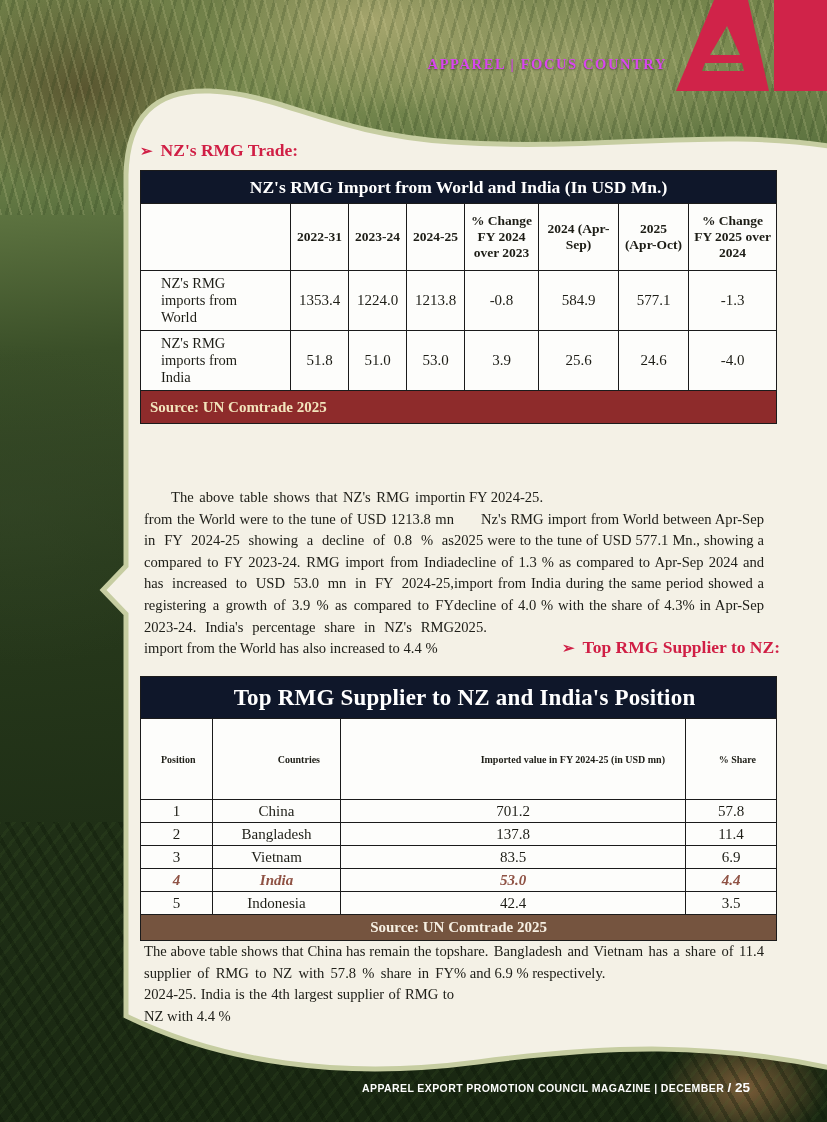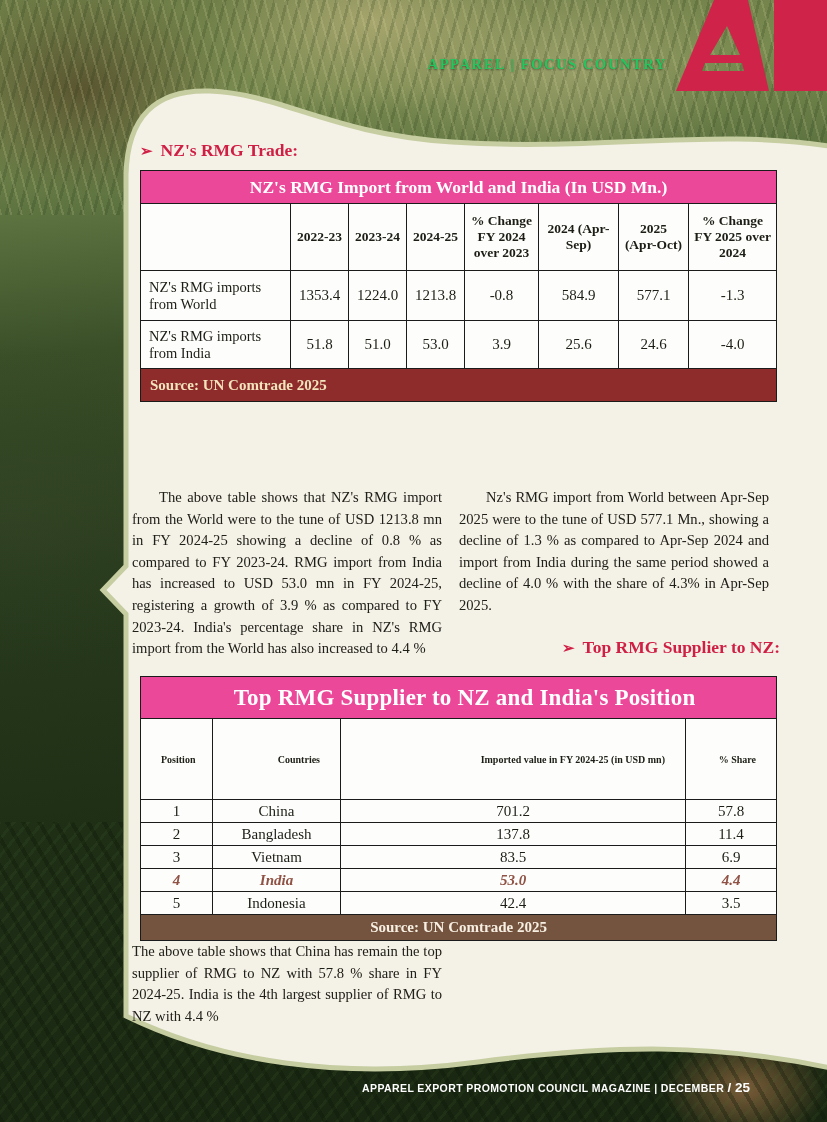--- a/index.html
+++ b/index.html
@@ -30,60 +30,60 @@
     position:absolute;bottom:0;left:0;right:0;height:300px;
     background:
       repeating-linear-gradient(60deg, rgba(8,18,4,.28) 0 4px, transparent 4px 14px),
       repeating-linear-gradient(-50deg, rgba(70,100,45,.14) 0 3px, transparent 3px 11px);
   }
   
   #panel-svg{position:absolute;inset:0;}
   
   .eyebrow{
     position:absolute;top:56px;right:160px;
-    color:#22c55e;font-weight:bold;font-size:14.5px;letter-spacing:1.6px;
+    color:#d946ef;font-weight:bold;font-size:14.5px;letter-spacing:1.6px;
     text-shadow:0 1px 2px rgba(0,0,0,.45);
   }
   .logo{position:absolute;top:0;right:0;width:155px;height:95px;}
   
   .section-head{
     position:absolute;left:140px;width:640px;
     color:#d01f45;font-weight:bold;font-size:17.5px;
   }
   .section-head .bullet{font-size:15px;margin-right:8px;}
   #head1{top:140px;}
   #head2{top:637px;text-align:right;}
 
   table.dt{
     position:absolute;left:140px;width:636px;border-collapse:collapse;table-layout:fixed;
     background:#fdfdfb;color:#1d1d16;
   }
   #table1{top:170px;}
   #table2{top:676px;}
   table.dt td,table.dt th{border:1px solid #1b1b1b;overflow:hidden;}
   .title-bar{
-    background:#ec4899;color:#fff;text-align:center;font-weight:bold;
+    background:#0f172a;color:#fff;text-align:center;font-weight:bold;
   }
   #table1 .title-bar{font-size:17.5px;height:30px;}
   #table2 .title-bar{font-size:23px;height:36px;letter-spacing:.2px;padding-left:16px;}
   #table1 th.colhead{font-size:13.5px;font-weight:bold;text-align:center;padding:3px 4px;height:60px;}
-  #table1 td.rowlabel{font-size:14.5px;text-align:left;padding:4px 8px;}
+  #table1 td.rowlabel{font-size:14.5px;text-align:left;padding:4px 20px;}
   #table1 td.num{font-size:15px;text-align:center;}
   #t1r1{height:50px;}#t1r2{height:48px;}#t1r3{height:68px;}
   .src-row td{border:1px solid #1b1b1b;font-weight:bold;font-size:15px;padding:5px 9px;margin-left:22px;}
   #table1 .src-row td{background:#8e2b2b;color:#f2e4bc;height:22px;}
   #table2 .src-row td{background:#75543f;color:#f6efe2;height:20px;}
   #table2 th.colhead{font-size:10px;font-weight:bold;text-align:right;padding:20px;height:40px;}
   #table2 td{font-size:15px;text-align:center;height:17px;padding:2.5px 4px;}
   #table2 tr.world td{color:#8f5244;font-weight:bold;}
   #table2 tr.world td.noline{border-top:1px solid #fdfdfb;}
   #table2 tr.india td{color:#8f5244;font-weight:bold;font-style:italic;}
 
   .twocol{
-    position:absolute;left:132px;width:638px;display:flex;gap:17px;
+    position:absolute;left:144px;width:638px;display:flex;
     font-size:14.6px;line-height:21.6px;color:#20201a;text-align:justify;
   }
   .twocol .col{width:310px;}
   .twocol p{margin:0;}
   .twocol p.indent{text-indent:27px;}
   #text1{top:487px;}
   #text2{top:941px;}
 
   .footer{
     position:absolute;top:1080px;right:77px;color:#fdfdfd;
@@ -133,21 +133,21 @@
       <col style="width:80px">
       <col style="width:70px">
       <col style="width:88px">
   </colgroup>
   <tbody>
       <tr>
     <td class="title-bar" colspan="8">NZ's RMG Import from World and India (In USD Mn.)</td>
   </tr>
   <tr>
     <th class="colhead"></th>
-    <th class="colhead">2022-23</th>
+    <th class="colhead">2022-31</th>
     <th class="colhead">2023-24</th>
     <th class="colhead">2024-25</th>
     <th class="colhead">% Change FY 2024 over 2023</th>
     <th class="colhead">2024 (Apr-Sep)</th>
     <th class="colhead">2025 (Apr-Oct)</th>
     <th class="colhead">% Change FY 2025 over 2024</th>
   </tr>
   <tr id="t1r1">
     <td class="rowlabel">NZ's RMG imports from World</td>
     <td class="num">1353.4</td>
@@ -172,20 +172,21 @@
     <td colspan="8">Source: UN Comtrade 2025</td>
   </tr>
 </tbody>
   </table>
 
 <div id="text1" class="twocol">
   <div class="col">
     <p class="indent">The above table shows that NZ's RMG import from the World were to the tune of USD 1213.8 mn in FY 2024-25 showing a decline of 0.8 % as compared to FY 2023-24. RMG import from India has increased to USD 53.0 mn in FY 2024-25, registering a growth of 3.9 % as compared to FY 2023-24. India's percentage share in NZ's RMG import from the World has also increased to 4.4 %</p>
   </div>
   <div class="col">
+    <p>in FY 2024-25.</p>
     <p class="indent">Nz's RMG import from World between Apr-Sep 2025 were to the tune of USD 577.1 Mn., showing a decline of 1.3 % as compared to Apr-Sep 2024 and import from India during the same period showed a decline of 4.0 % with the share of 4.3% in Apr-Sep 2025.</p>
   </div>
 </div>
 
 <div id="head2" class="section-head">
   <span class="bullet">➢</span><span>Top RMG Supplier to NZ:</span>
 </div>
 
 <table id="table2" class="dt">
   <colgroup>
@@ -237,18 +238,21 @@
   <tr class="src-row">
     <td colspan="4">Source: UN Comtrade 2025</td>
   </tr>
 </tbody>
   </table>
 
 <div id="text2" class="twocol">
   <div class="col">
     <p>The above table shows that China has remain the top supplier of RMG to NZ with 57.8 % share in FY 2024-25. India is the 4th largest supplier of RMG to NZ with 4.4 %</p>
   </div>
+  <div class="col">
+    <p>share. Bangladesh and Vietnam has a share of 11.4 % and 6.9 % respectively.</p>
+  </div>
 </div>
 
 <div class="footer">
   <span>APPAREL EXPORT PROMOTION COUNCIL MAGAZINE | DECEMBER</span>
   <span class="pageno">/ 25</span>
 </div>
 
 </body></html>

